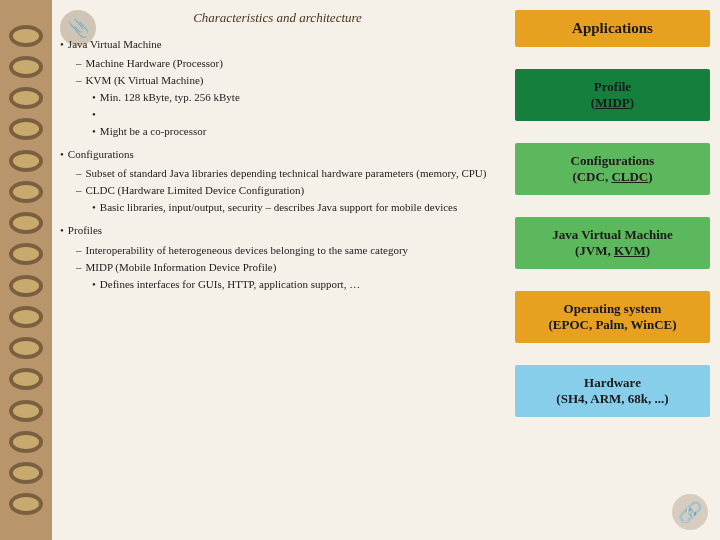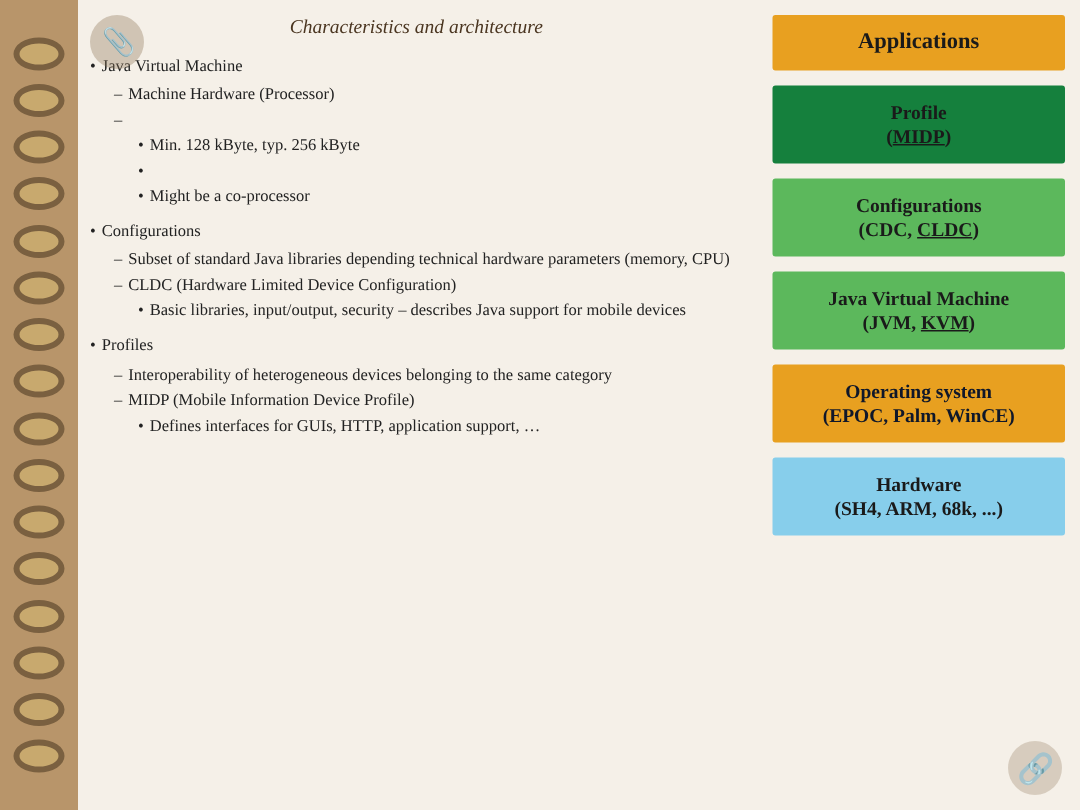--- a/index.html
+++ b/index.html
@@ -101,21 +101,21 @@
 
     .content-text .dash {
       flex-shrink: 0;
     }
 
     
     .right-panel {
       width: 195px;
       display: flex;
       flex-direction: column;
-      gap: 4px;
+      gap: 16px;
       flex-shrink: 0;
     }
 
     .app-box {
       background: #e8a020;
       color: #1a1a1a;
       font-size: 15px;
       font-weight: bold;
       text-align: center;
       padding: 10px 8px;
@@ -242,20 +242,21 @@
         <div class="bullet-item">
           <span class="bullet-dot">•</span>
           <span>Java Virtual Machine</span>
         </div>
         <div class="sub-item">
           <span class="dash">–</span>
           <span>Machine Hardware (Processor)</span>
         </div>
         <div class="sub-item">
           <span class="dash">–</span>
+          <span>KVM (K Virtual Machine)</span>
         </div>
         <div class="sub-sub-item">
           <span>•</span>
           <span>Min. 128 kByte, typ. 256 kByte</span>
         </div>
         <div class="sub-sub-item">
           <span>•</span>
         </div>
         <div class="sub-sub-item">
           <span>•</span>

